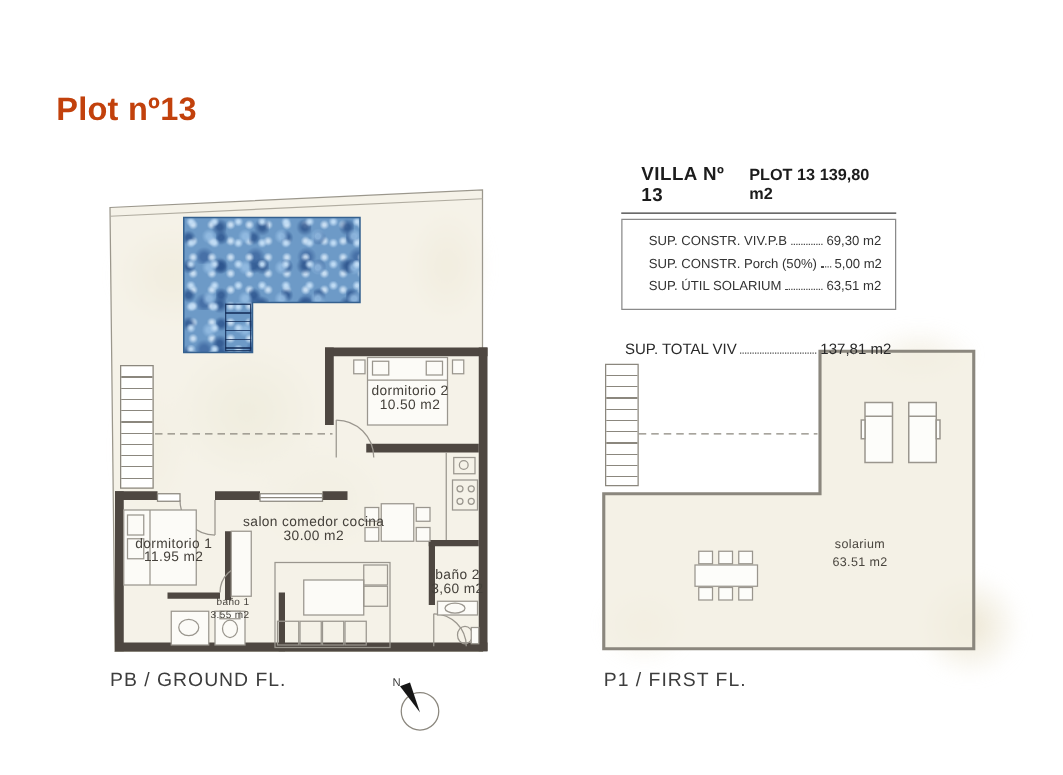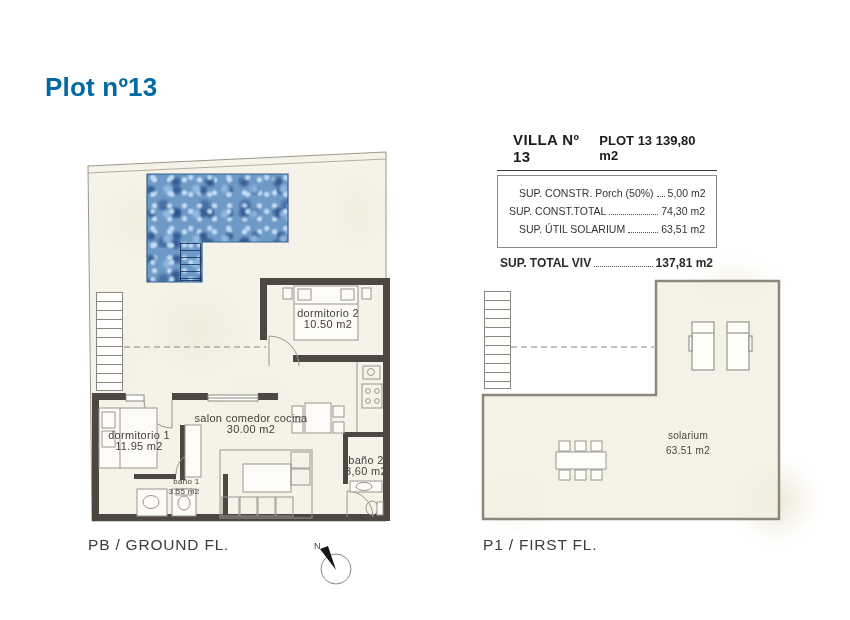--- a/index.html
+++ b/index.html
@@ -31,21 +31,21 @@
         border:1px solid rgba(22,48,92,.85);
         background:repeating-linear-gradient(to bottom,rgba(0,0,0,0) 0 6px,rgba(22,48,92,.8) 6px 7px);}
 
   
   .stairs{position:absolute;box-sizing:border-box;border:1px solid #8b877e;
         background:repeating-linear-gradient(to bottom,#ffffff 0 8px,#8b877e 8px 9px);}
   #stairs-pb{left:96px;top:292px;width:27px;height:99px;}
   #stairs-p1{left:484px;top:291px;width:27px;height:98px;}
 
   
-  .page-title{position:absolute;left:45px;top:72px;font-size:26px;font-weight:700;color:#0369a1;
+  .page-title{position:absolute;left:45px;top:72px;font-size:26px;font-weight:700;color:#c2410c;
         letter-spacing:.2px;}
   .room-label{position:absolute;transform:translateX(-50%);text-align:center;color:#45413b;
         font-size:11px;line-height:11px;letter-spacing:.3px;white-space:nowrap;}
   .room-label .area{display:block;}
   #label-solarium{line-height:15px;font-size:10px;color:#4a463f;}
   .floor-caption{position:absolute;font-size:15.5px;color:#3d3d3d;letter-spacing:.8px;}
   #caption-pb{left:88px;top:536px;}
   #caption-p1{left:483px;top:536px;}
 
   
@@ -53,22 +53,22 @@
   .info-header{display:flex;justify-content:space-between;align-items:baseline;
         padding:0 2px 5px 16px;border-bottom:1.5px solid #3a3a3a;}
   .info-header .villa{font-size:15px;font-weight:700;letter-spacing:.4px;}
   .info-header .plot{font-size:13px;font-weight:700;}
   .info-box{border:1px solid #8a8a8a;margin-top:4px;padding:8px 11px 9px 11px;box-sizing:border-box;}
   .info-row{display:flex;align-items:baseline;font-size:10.5px;color:#333;line-height:18px;
         padding-left:10px;}
   .info-row.flush{padding-left:0;}
   .info-row .lbl,.info-row .val{white-space:nowrap;}
   .leader{flex:1;min-width:8px;border-bottom:1.6px dotted #4c4c4c;margin:0 3px 3px 3px;}
-  .total-row{display:flex;align-items:baseline;font-size:12px;color:#2a2a2a;margin-top:8px;
-        padding:0 4px 0 3px;font-weight:bold;}
+  .total-row{display:flex;align-items:baseline;font-size:12px;color:#2a2a2a;margin-top:24px;
+        padding:0 4px 0 3px;}
 </style>
 </head>
 <body>
 
 <div class="page">
 
   <div class="blob beige" style="left:90px;top:178px;width:95px;height:85px;"></div>
   <div class="blob olive" style="left:135px;top:272px;width:125px;height:115px;"></div>
   <div class="blob olive faint" style="left:200px;top:352px;width:115px;height:95px;"></div>
   <div class="blob beige" style="left:325px;top:165px;width:65px;height:95px;"></div>
@@ -253,28 +253,28 @@
   <div class="floor-caption" id="caption-pb">PB / GROUND FL.</div>
   <div class="floor-caption" id="caption-p1">P1 / FIRST FL.</div>
 
   <div class="info">
     <div class="info-header">
       <span class="villa">VILLA Nº 13</span>
       <span class="plot">PLOT 13 139,80 m2</span>
     </div>
     <div class="info-box">
       <div class="info-row">
+        <span class="lbl">SUP. CONSTR. VIV.P.B</span>
+        <span class="leader"></span>
+        <span class="val">69,30 m2</span>
+      </div>
+      <div class="info-row">
         <span class="lbl">SUP. CONSTR. Porch (50%)</span>
         <span class="leader"></span>
         <span class="val">5,00 m2</span>
-      </div>
-      <div class="info-row flush">
-        <span class="lbl">SUP. CONST.TOTAL</span>
-        <span class="leader"></span>
-        <span class="val">74,30 m2</span>
       </div>
       <div class="info-row">
         <span class="lbl">SUP. ÚTIL SOLARIUM</span>
         <span class="leader"></span>
         <span class="val">63,51 m2</span>
       </div>
     </div>
     <div class="total-row">
       <span class="lbl">SUP. TOTAL VIV</span>
       <span class="leader"></span>

